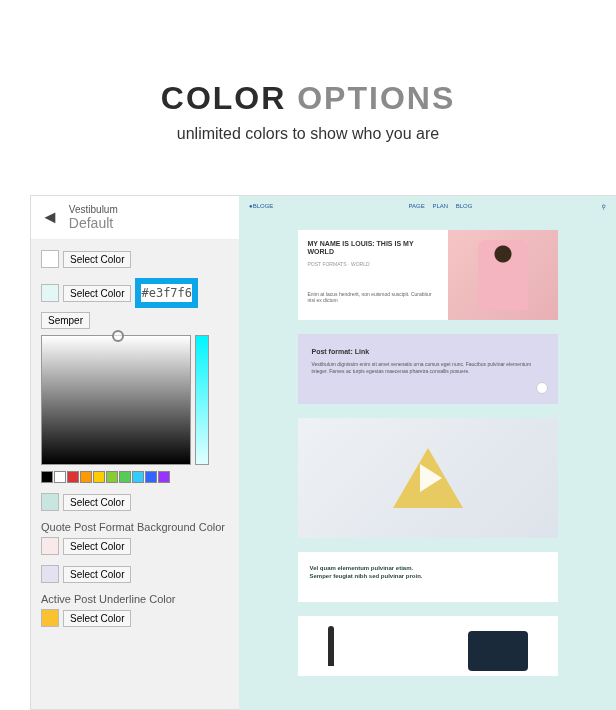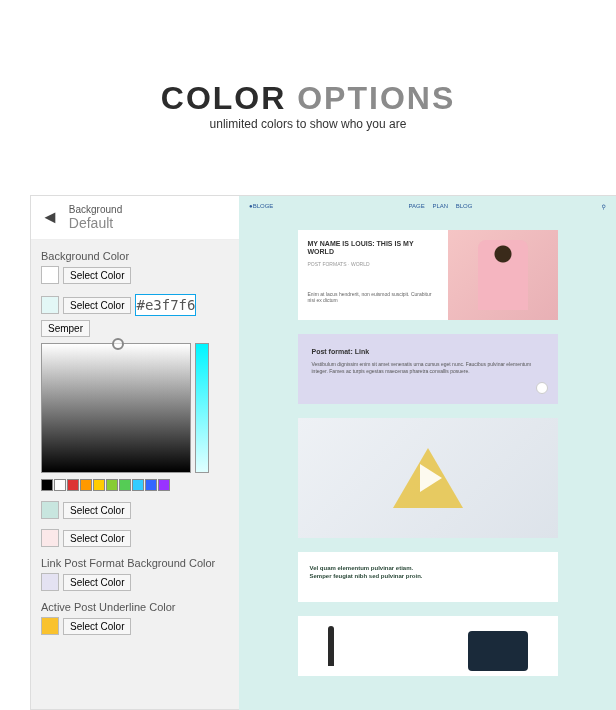--- a/index.html
+++ b/index.html
@@ -1,33 +1,33 @@
 <!DOCTYPE html>
 <html><head>
 <meta charset="utf-8">
 <style>
 *{box-sizing:border-box;margin:0;padding:0;font-family:-apple-system,BlinkMacSystemFont,"Segoe UI",sans-serif}
 body{background:#fff;width:616px;height:710px;overflow:hidden;position:relative}
 .hero{padding:80px 0 30px;text-align:center}
 .hero h1{font-size:32px;font-weight:900;letter-spacing:2px;color:#2c2c2c}
 .hero h1 .light{color:#8b8b8b;font-weight:700}
-.hero p{font-size:12px;color:#333;margin-top:0}
+.hero p{font-size:16px;color:#333;margin-top:8px}
 .demo{display:flex;position:absolute;left:30px;top:195px;right:0;bottom:0}
 .panel{width:210px;background:#f1f1f1;border:1px solid #ddd;font-size:11px;color:#555;overflow:hidden}
 .panel-head{display:flex;align-items:center;background:#fff;padding:8px 10px;border-bottom:1px solid #eee}
 .back{font-size:18px;color:#444;margin-right:10px;cursor:pointer}
 .crumb{font-size:10px;color:#555}
 .crumb .big{font-size:14px;color:#888;display:block}
 .panel-body{padding:10px}
 .field{margin-bottom:10px}
 .field-label{font-size:11px;color:#555;margin-bottom:4px;display:block}
 .swatch-row{display:flex;align-items:center;gap:4px;flex-wrap:wrap}
 .swatch{width:18px;height:18px;border:1px solid #bbb;display:inline-block}
 .btn{font-size:10px;padding:2px 6px;border:1px solid #bbb;background:#f7f7f7;cursor:pointer}
-.hex{font-family:monospace;font-size:14px;padding:2px 0;border:1px solid #0ea5e9;background:#fff}
+.hex{font-family:monospace;font-size:12px;padding:2px 0;border:6px solid #0ea5e9;background:#fff}
 .picker{margin-top:6px;display:flex;gap:4px}
 .gradient{width:150px;height:130px;background:linear-gradient(to bottom,rgba(255,255,255,1),rgba(0,0,0,1)),linear-gradient(to right,rgba(255,255,255,1),rgba(0,255,255,0));background-blend-mode:multiply;border:1px solid #999;position:relative}
 .gradient .gcursor{position:absolute;top:-6px;left:70px;width:12px;height:12px;border:2px solid #888;border-radius:50%;background:rgba(255,255,255,.6)}
 .hue{width:14px;height:130px;background:linear-gradient(to bottom,#00f5ff,#e0ffff);border:1px solid #999}
 .palette{display:flex;gap:1px;margin-top:6px}
 .palette span{width:12px;height:12px;border:1px solid #888}
 .preview{flex:1;background:#d7f0ed;position:relative;border-top:1px solid #ddd;margin-left:-1px}
 .prev-top{height:20px;background:#d7f0ed;display:flex;justify-content:space-between;align-items:center;padding:0 10px;font-size:6px;color:#2a5a9a}
 .prev-top .nav span{margin-left:6px}
 .card{background:#fff;margin:14px auto;width:260px;font-size:6px;color:#333}
@@ -58,28 +58,27 @@
   <h1><span>COLOR</span> <span class="light">OPTIONS</span></h1>
   <p>unlimited colors to show who you are</p>
 </div>
 
 <div class="demo">
 
   <div class="panel">
     <div class="panel-head">
       <span class="back">◄</span>
       <div class="crumb">
-        <span>Background</span>
+        <span>Vestibulum</span>
         <span class="big">Default</span>
       </div>
     </div>
     <div class="panel-body">
 
       <div class="field">
-        <span class="field-label">Background Color</span>
         <div class="swatch-row">
           <span class="swatch" style="background:#fff"></span>
           <button class="btn">Select Color</button>
         </div>
       </div>
 
       <div class="field">
         <div class="swatch-row">
           <span class="swatch" style="background:#e3f7f6"></span>
           <button class="btn">Select Color</button>
@@ -107,28 +106,28 @@
       </div>
 
       <div class="field">
         <div class="swatch-row">
           <span class="swatch" style="background:#c8e6df"></span>
           <button class="btn">Select Color</button>
         </div>
       </div>
 
       <div class="field">
+        <span class="field-label">Quote Post Format Background Color</span>
         <div class="swatch-row">
           <span class="swatch" style="background:#fbe8e9"></span>
           <button class="btn">Select Color</button>
         </div>
       </div>
 
       <div class="field">
-        <span class="field-label">Link Post Format Background Color</span>
         <div class="swatch-row">
           <span class="swatch" style="background:#e4e2f2"></span>
           <button class="btn">Select Color</button>
         </div>
       </div>
 
       <div class="field">
         <span class="field-label">Active Post Underline Color</span>
         <div class="swatch-row">
           <span class="swatch" style="background:#f9c22e"></span>

